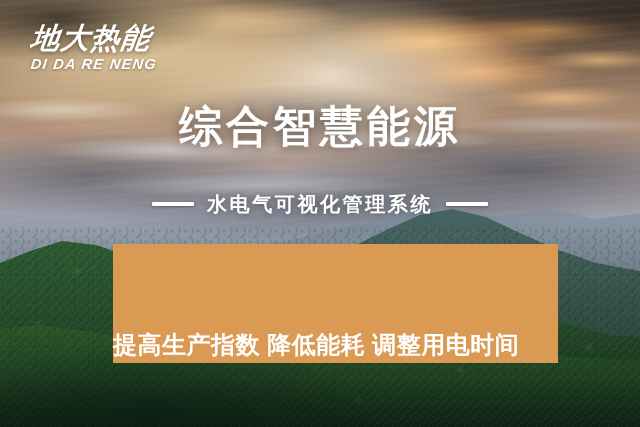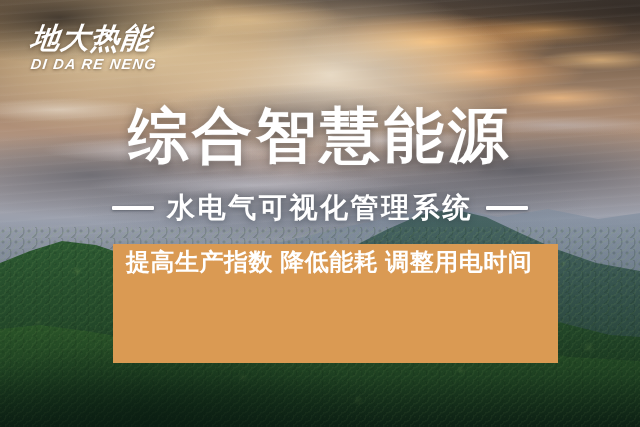--- a/index.html
+++ b/index.html
@@ -170,21 +170,21 @@
   }
 
   
   .headline {
     position: absolute;
     left: 0;
     top: 104px;
     width: 640px;
     text-align: center;
     font-family: "DejaVu Serif", "Liberation Serif", serif;
-    font-size: 60px;
+    font-size: 43px;
     font-weight: bold;
     color: #ffffff;
     letter-spacing: 4px;
     line-height: 1.05;
     text-shadow: 0 2px 10px rgba(40,36,34,0.45), 0 0 2px rgba(255,255,255,0.25);
     white-space: nowrap;
   }
 
   
   .subhead {
@@ -199,42 +199,41 @@
   }
   .sub-rule {
     display: block;
     width: 42px;
     height: 4px;
     background: #ffffff;
     border-radius: 1px;
     box-shadow: 0 1px 3px rgba(30,40,50,0.45);
   }
   .sub-text {
-    font-size: 28px;
+    font-size: 20px;
     font-weight: bold;
     color: #ffffff;
     letter-spacing: 2.6px;
     line-height: 1;
     white-space: nowrap;
     text-shadow: 0 1px 6px rgba(40,50,60,0.5);
   }
 
   
   .callout {
     position: absolute;
     left: 113px;
     top: 244px;
     width: 445px;
     height: 119px;
     background: #da9a53;
     display: flex;
     flex-direction: column;
-    justify-content: space-between;
+    justify-content: flex-end;
     box-sizing: border-box;
-    padding-left: 13px;
   }
   .callout-line {
     font-size: 24px;
     font-weight: bold;
     color: #ffffff;
     letter-spacing: 0.5px;
     line-height: 1.52;
     white-space: nowrap;
   }
 </style>

